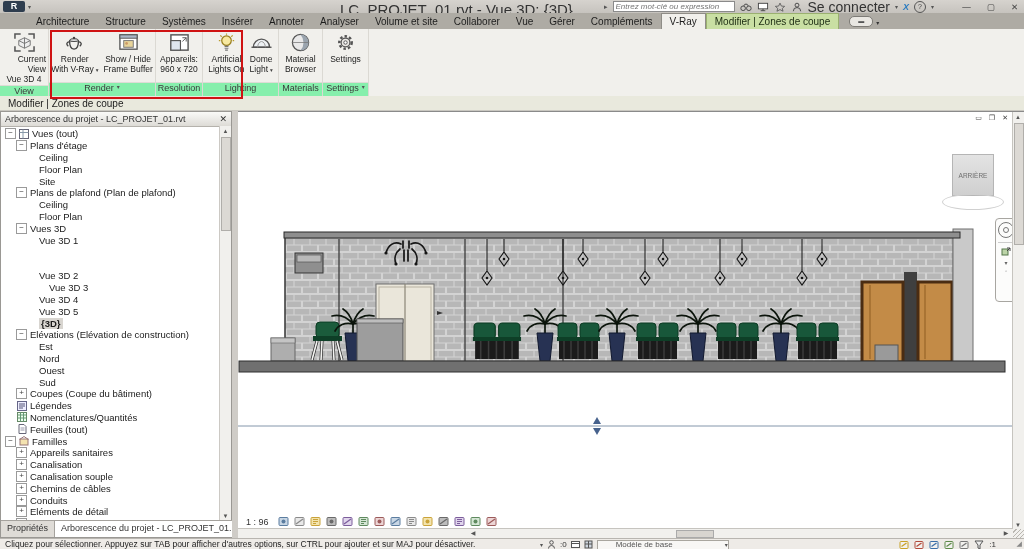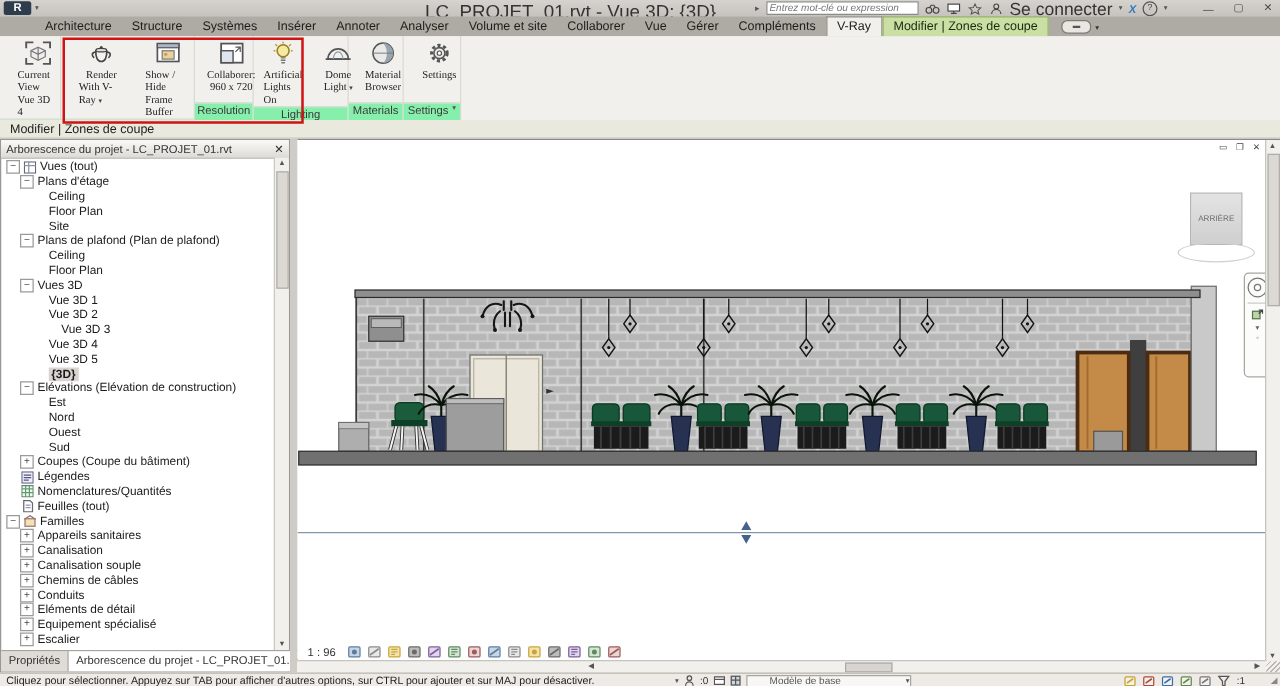--- a/index.html
+++ b/index.html
@@ -30,21 +30,21 @@
   .mtab.active{background:#f1f0ec;border:1px solid #8f8d87;border-bottom:none;}
   .mtab.ctx{background:#c9dfa3;border:1px solid #9ab070;border-bottom:none;color:#1a2a10;}
   #ribbon-pill{margin-left:10px;margin-bottom:2px;width:22px;height:9px;border:1px solid #7d7b76;border-radius:5px;background:#e9e7e2;
                font-size:6px;color:#555;text-align:center;line-height:8px;}
   #ribbon-pill-arrow{font-size:6px;color:#333;margin:0 0 3px 3px;}
 
   
   #ribbon{position:absolute;left:0;top:29px;width:1024px;height:67px;background:#f1f0ec;border-bottom:1px solid #d4d2cc;display:flex;}
   .rgroup{height:67px;border-right:1px solid #dbd9d3;display:flex;flex-direction:column;box-sizing:border-box;}
   .rbtns{flex:1;display:flex;justify-content:center;align-items:flex-start;gap:1px;padding-top:2px;}
-  .rbtn{display:flex;flex-direction:column;align-items:center;font-size:8.5px;line-height:1.18;color:#222;text-align:left;padding:1px 2px;background:none;border:none;font-family:Liberation Serif, serif;margin-left:12px;}
+  .rbtn{display:flex;flex-direction:column;align-items:center;font-size:8.5px;line-height:1.18;color:#222;text-align:right;padding:1px 2px;background:none;border:none;font-family:Liberation Sans, sans-serif;}
   .rbtn svg{width:23px;height:21px;margin-bottom:1px;}
   .rbtn .dd{font-size:5.5px;color:#444;margin-left:2px;}
   .rlabel{height:13px;background:#86efac;border-top:1px solid #dedcd6;font-size:9px;color:#3a3a3a;display:flex;align-items:flex-start;justify-content:center;gap:3px;}
   .rlabel .ga{font-size:6px;color:#555;}
   #red-box{position:absolute;left:50px;top:30px;width:189px;height:65px;border:2px solid #cf1313;pointer-events:none;z-index:20;}
 
   
   #contextrow{position:absolute;left:0;top:96px;width:1024px;height:15px;background:#e9e9dd;border-bottom:1px solid #c9c7c0;
               font-size:10px;color:#222;line-height:15px;padding-left:8px;box-sizing:border-box;}
 
@@ -229,21 +229,21 @@
         </div>
       </div>
       <div class="rgroup" style="width: 47px;">
         <div class="rbtns">
           <button class="rbtn">
             <svg viewBox="0 0 24 22">
               <rect x="3" y="3" width="18" height="16" fill="#fff" stroke="#555" stroke-width="1.5"></rect>
               <rect x="3" y="9" width="10" height="10" fill="#dfe6ef" stroke="#555" stroke-width="1.2"></rect>
               <path d="M15,10 l4,-4 m-4,0 h4 v4" stroke="#555" fill="none"></path>
             </svg>
-            <span>Collaborer:</span>
+            <span>Appareils:</span>
             <span>960 x 720</span>
           </button>
         </div>
         <div class="rlabel">
           <span>Resolution</span>
         </div>
       </div>
       <div class="rgroup" style="width: 76px;">
         <div class="rbtns">
           <button class="rbtn">
@@ -353,21 +353,21 @@
             <span class="tlabel">Floor Plan</span>
           </div>
           <div class="trow" style="padding-left: 15px;">
             <span class="texp">−</span>
             <span class="tlabel">Vues 3D</span>
           </div>
           <div class="trow" style="padding-left: 26px;">
             <span class="texp none"></span>
             <span class="tlabel">Vue 3D 1</span>
           </div>
-          <div class="trow" style="padding-left: 26px;">
+          <div class="trow" style="padding-left: 26px; margin-top: 24px;">
             <span class="texp none"></span>
             <span class="tlabel">Vue 3D 2</span>
           </div>
           <div class="trow" style="padding-left: 36px;">
             <span class="texp none"></span>
             <span class="tlabel">Vue 3D 3</span>
           </div>
           <div class="trow" style="padding-left: 26px;">
             <span class="texp none"></span>
             <span class="tlabel">Vue 3D 4</span>

